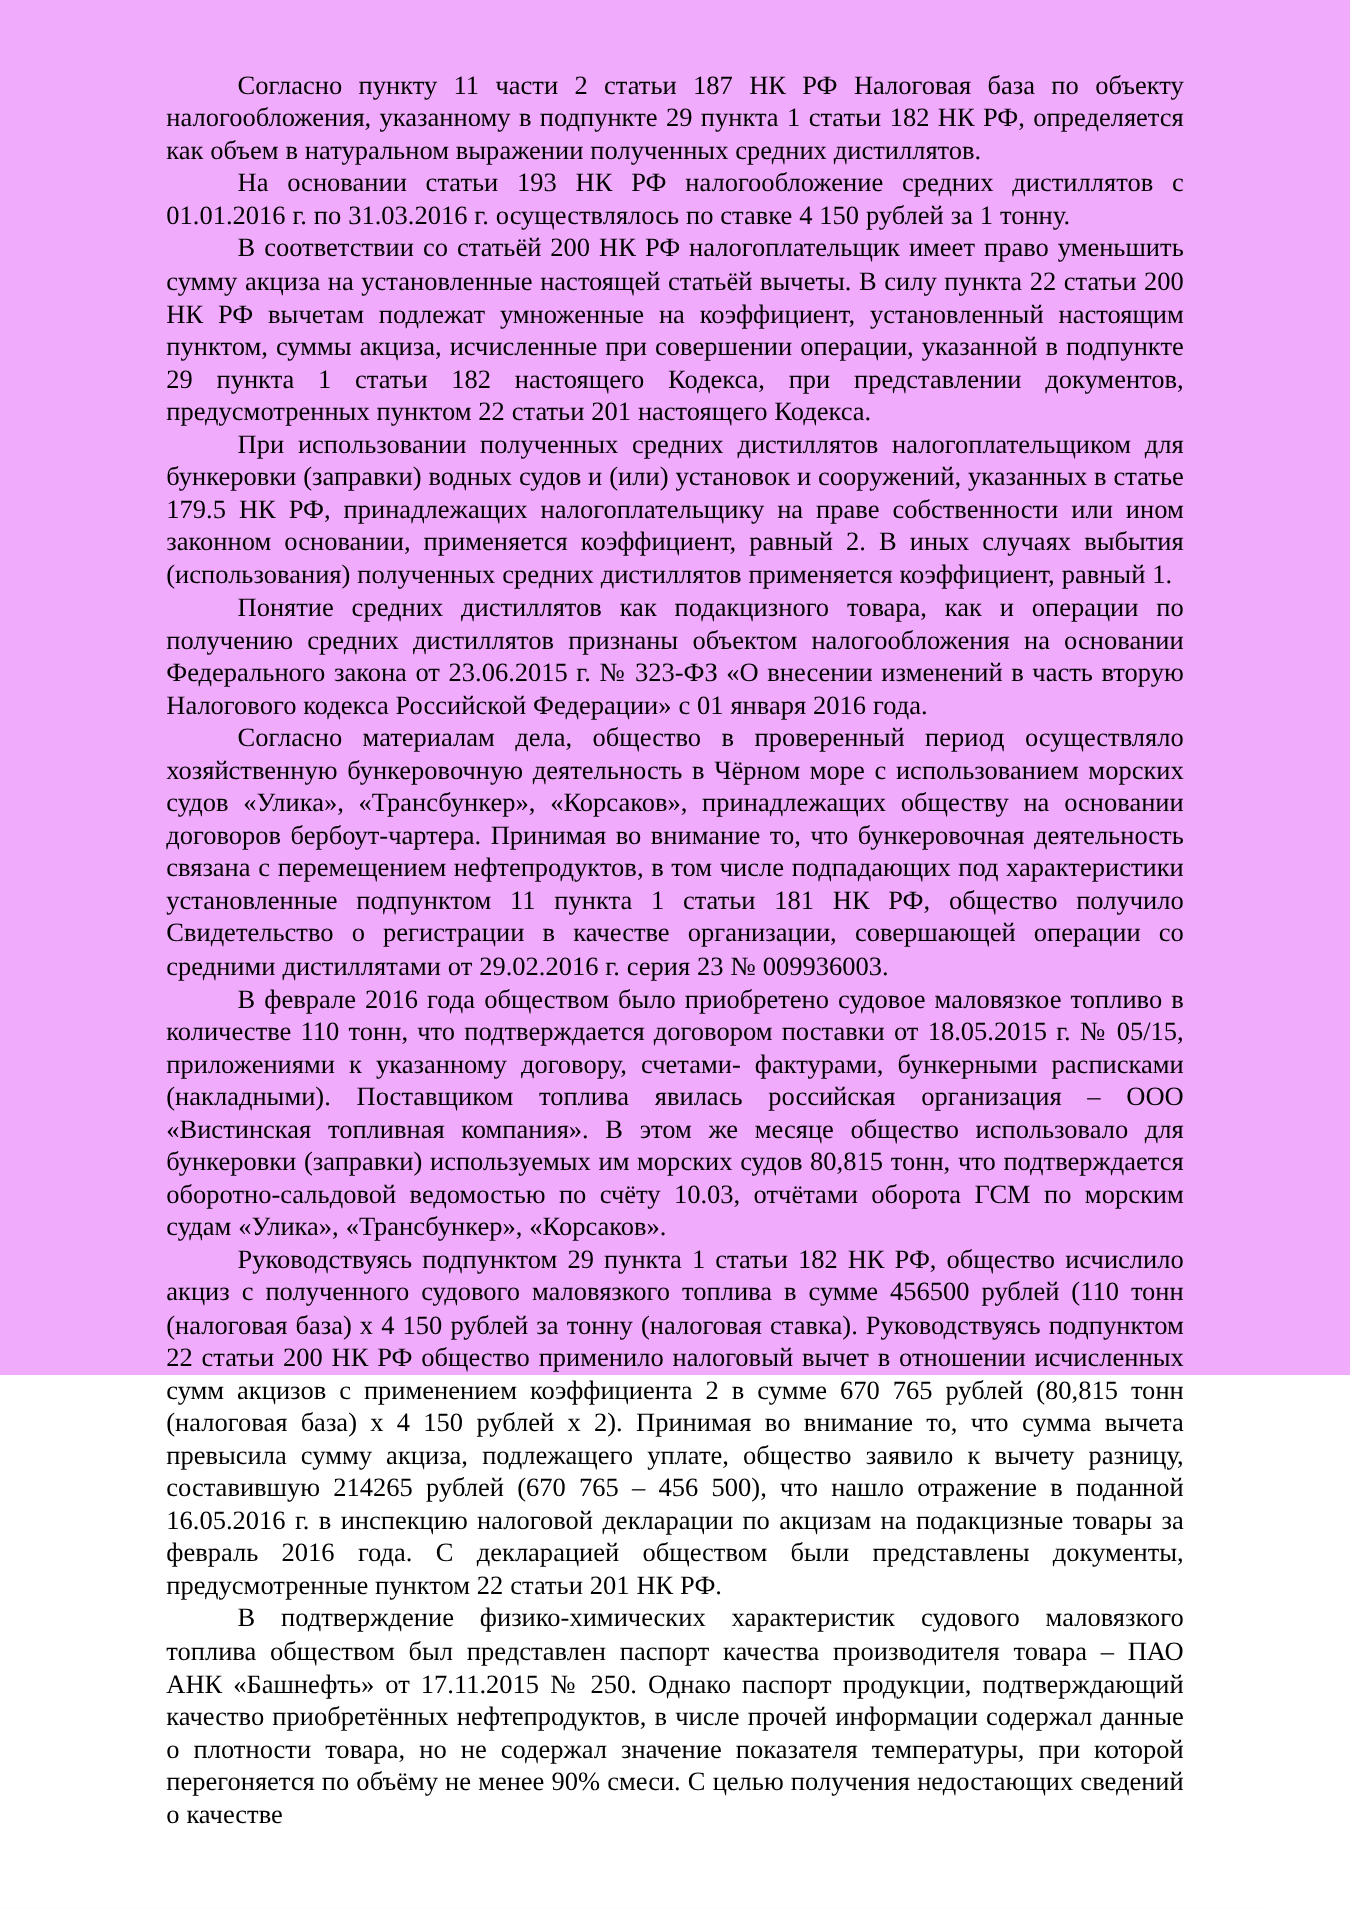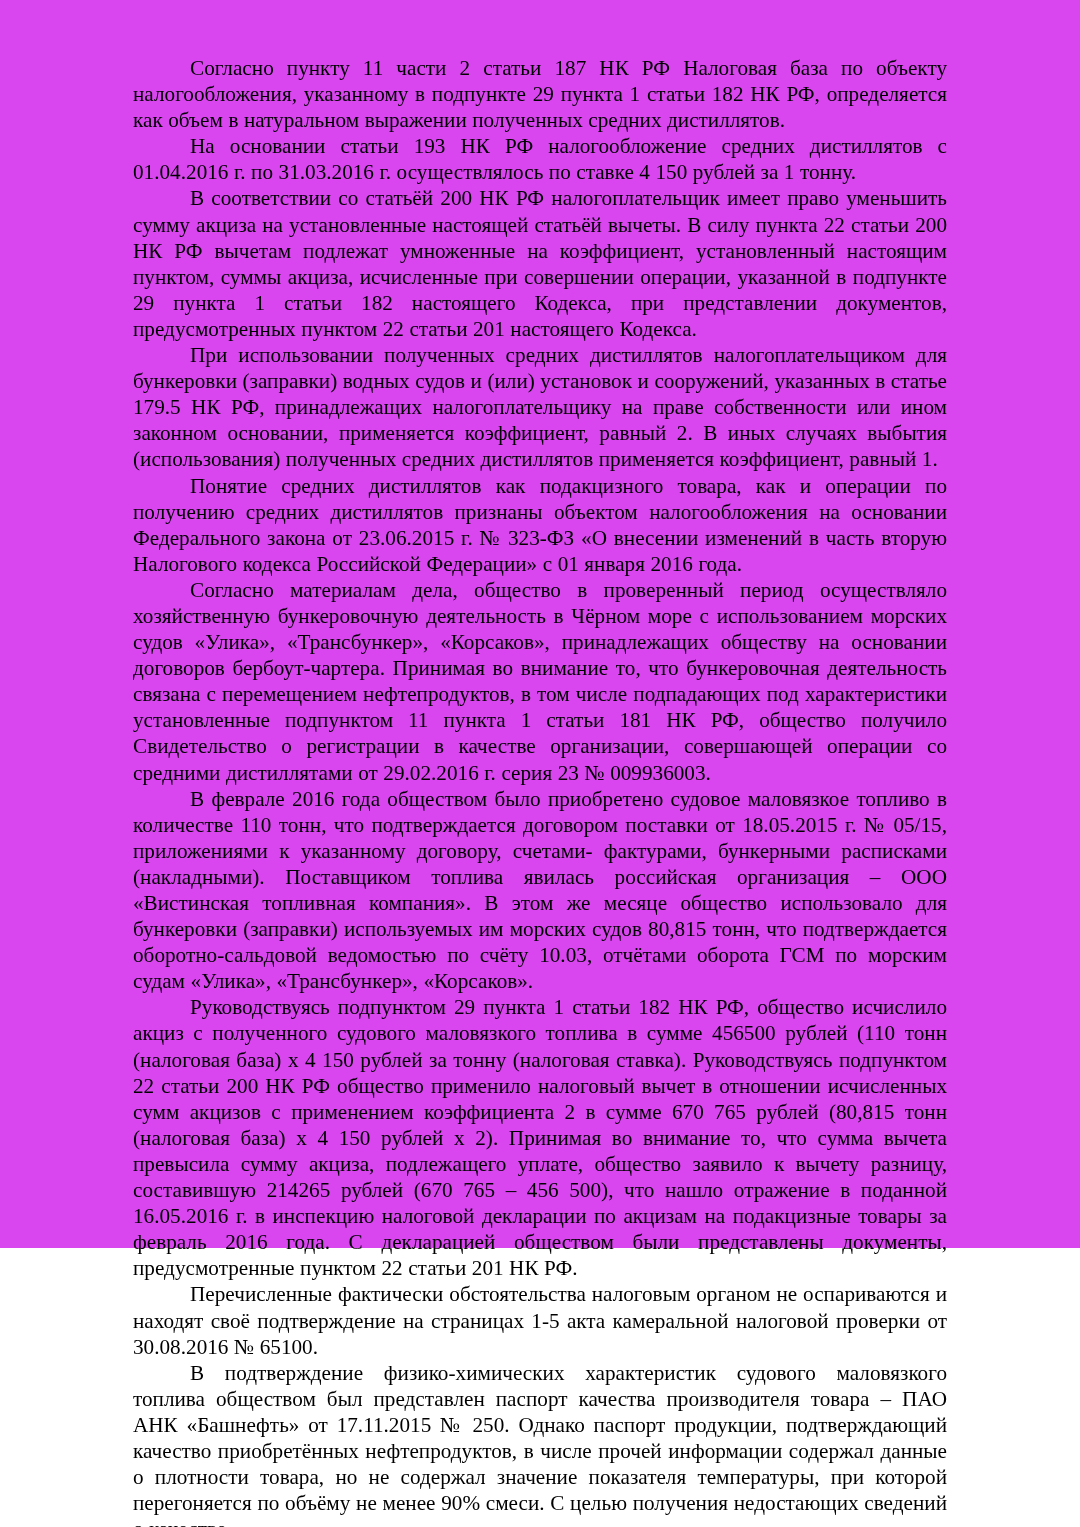--- a/index.html
+++ b/index.html
@@ -12,24 +12,24 @@
     width: 1080px;
     height: 1527px;
     overflow: hidden;
     font-family: "Liberation Serif", "DejaVu Serif", serif;
     color: #000000;
     -webkit-font-smoothing: antialiased;
   }
   #page {
     position: relative;
     width: 1080px;
-    height: 1248px;
+    height: 1100px;
     box-sizing: border-box;
     padding: 55px 133px 0 133px;
-    background: #d946ef;
+    background: #f0abfc;
   }
   #doc-body {
     width: 814px;
   }
   p.para {
     margin: 0;
     padding: 0;
     text-align: justify;
     text-justify: inter-word;
     text-indent: 57px;
@@ -45,24 +45,23 @@
   }
   
 </style>
 </head>
 <body>
 
 <div id="page">
   <div id="doc-body">
 
     <p class="para">Согласно пункту 11 части 2 статьи 187 НК РФ Налоговая база по объекту налогообложения, указанному в подпункте 29 пункта 1 статьи 182 НК РФ, определяется как объем в натуральном выражении полученных средних дистиллятов.</p>
-    <p class="para">На основании статьи 193 НК РФ налогообложение средних дистиллятов с 01.04.2016 г. по 31.03.2016 г. осуществлялось по ставке 4 150 рублей за 1 тонну.</p>
+    <p class="para">На основании статьи 193 НК РФ налогообложение средних дистиллятов с 01.01.2016 г. по 31.03.2016 г. осуществлялось по ставке 4 150 рублей за 1 тонну.</p>
     <p class="para">В соответствии со статьёй 200 НК РФ налогоплательщик имеет право уменьшить сумму акциза на установленные настоящей статьёй вычеты. В силу пункта 22 статьи 200 НК РФ вычетам подлежат умноженные на коэффициент, установленный настоящим пунктом, суммы акциза, исчисленные при совершении операции, указанной в подпункте 29 пункта 1 статьи 182 настоящего Кодекса, при представлении документов, предусмотренных пунктом 22 статьи 201 настоящего Кодекса.</p>
     <p class="para">При использовании полученных средних дистиллятов налогоплательщиком для бункеровки (заправки) водных судов и (или) установок и сооружений, указанных в статье 179.5 НК РФ, принадлежащих налогоплательщику на праве собственности или ином законном основании, применяется коэффициент, равный 2. В иных случаях выбытия (использования) полученных средних дистиллятов применяется коэффициент, равный 1.</p>
     <p class="para">Понятие средних дистиллятов как подакцизного товара, как и операции по получению средних дистиллятов признаны объектом налогообложения на основании Федерального закона от 23.06.2015 г. № 323-ФЗ «О внесении изменений в часть вторую Налогового кодекса Российской Федерации» с 01 января 2016 года.</p>
     <p class="para">Согласно материалам дела, общество в проверенный период осуществляло хозяйственную бункеровочную деятельность в Чёрном море с использованием морских судов «Улика», «Трансбункер», «Корсаков», принадлежащих обществу на основании договоров бербоут-чартера. Принимая во внимание то, что бункеровочная деятельность связана с перемещением нефтепродуктов, в том числе подпадающих под характеристики установленные подпунктом 11 пункта 1 статьи 181 НК РФ, общество получило Свидетельство о регистрации в качестве организации, совершающей операции со средними дистиллятами от 29.02.2016 г. серия 23 № 009936003.</p>
     <p class="para">В феврале 2016 года обществом было приобретено судовое маловязкое топливо в количестве 110 тонн, что подтверждается договором поставки от 18.05.2015 г. № 05/15, приложениями к указанному договору, счетами- фактурами, бункерными расписками (накладными). Поставщиком топлива явилась российская организация – ООО «Вистинская топливная компания». В этом же месяце общество использовало для бункеровки (заправки) используемых им морских судов 80,815 тонн, что подтверждается оборотно-сальдовой ведомостью по счёту 10.03, отчётами оборота ГСМ по морским судам  «Улика», «Трансбункер», «Корсаков».</p>
     <p class="para">Руководствуясь подпунктом 29 пункта 1 статьи 182 НК РФ, общество исчислило акциз с полученного судового маловязкого топлива в сумме 456500 рублей (110 тонн (налоговая база) х 4 150 рублей за тонну (налоговая ставка). Руководствуясь подпунктом 22 статьи 200 НК РФ общество применило налоговый вычет в отношении исчисленных сумм акцизов с применением коэффициента 2 в сумме 670 765 рублей (80,815 тонн (налоговая база) х 4 150 рублей х 2). Принимая во внимание то, что сумма вычета превысила сумму акциза, подлежащего уплате, общество заявило к вычету разницу, составившую 214265 рублей (670 765 – 456 500), что нашло отражение в поданной 16.05.2016 г. в инспекцию налоговой декларации по акцизам на подакцизные товары за февраль 2016 года. С декларацией обществом были представлены документы, предусмотренные пунктом  22 статьи 201 НК РФ.</p>
-    <p class="para">Перечисленные фактически обстоятельства налоговым органом не оспариваются и находят своё подтверждение на страницах 1-5 акта камеральной налоговой проверки от 30.08.2016 № 65100.</p>
     <p class="para">В подтверждение физико-химических характеристик судового маловязкого топлива обществом был представлен паспорт качества производителя товара – ПАО АНК «Башнефть» от 17.11.2015 № 250. Однако паспорт продукции, подтверждающий качество приобретённых нефтепродуктов, в числе прочей информации содержал данные о плотности товара, но не содержал значение показателя температуры, при которой перегоняется по объёму не менее 90% смеси. С целью получения недостающих сведений о качестве</p>
 
   </div>
 </div>
 
 </body></html>

